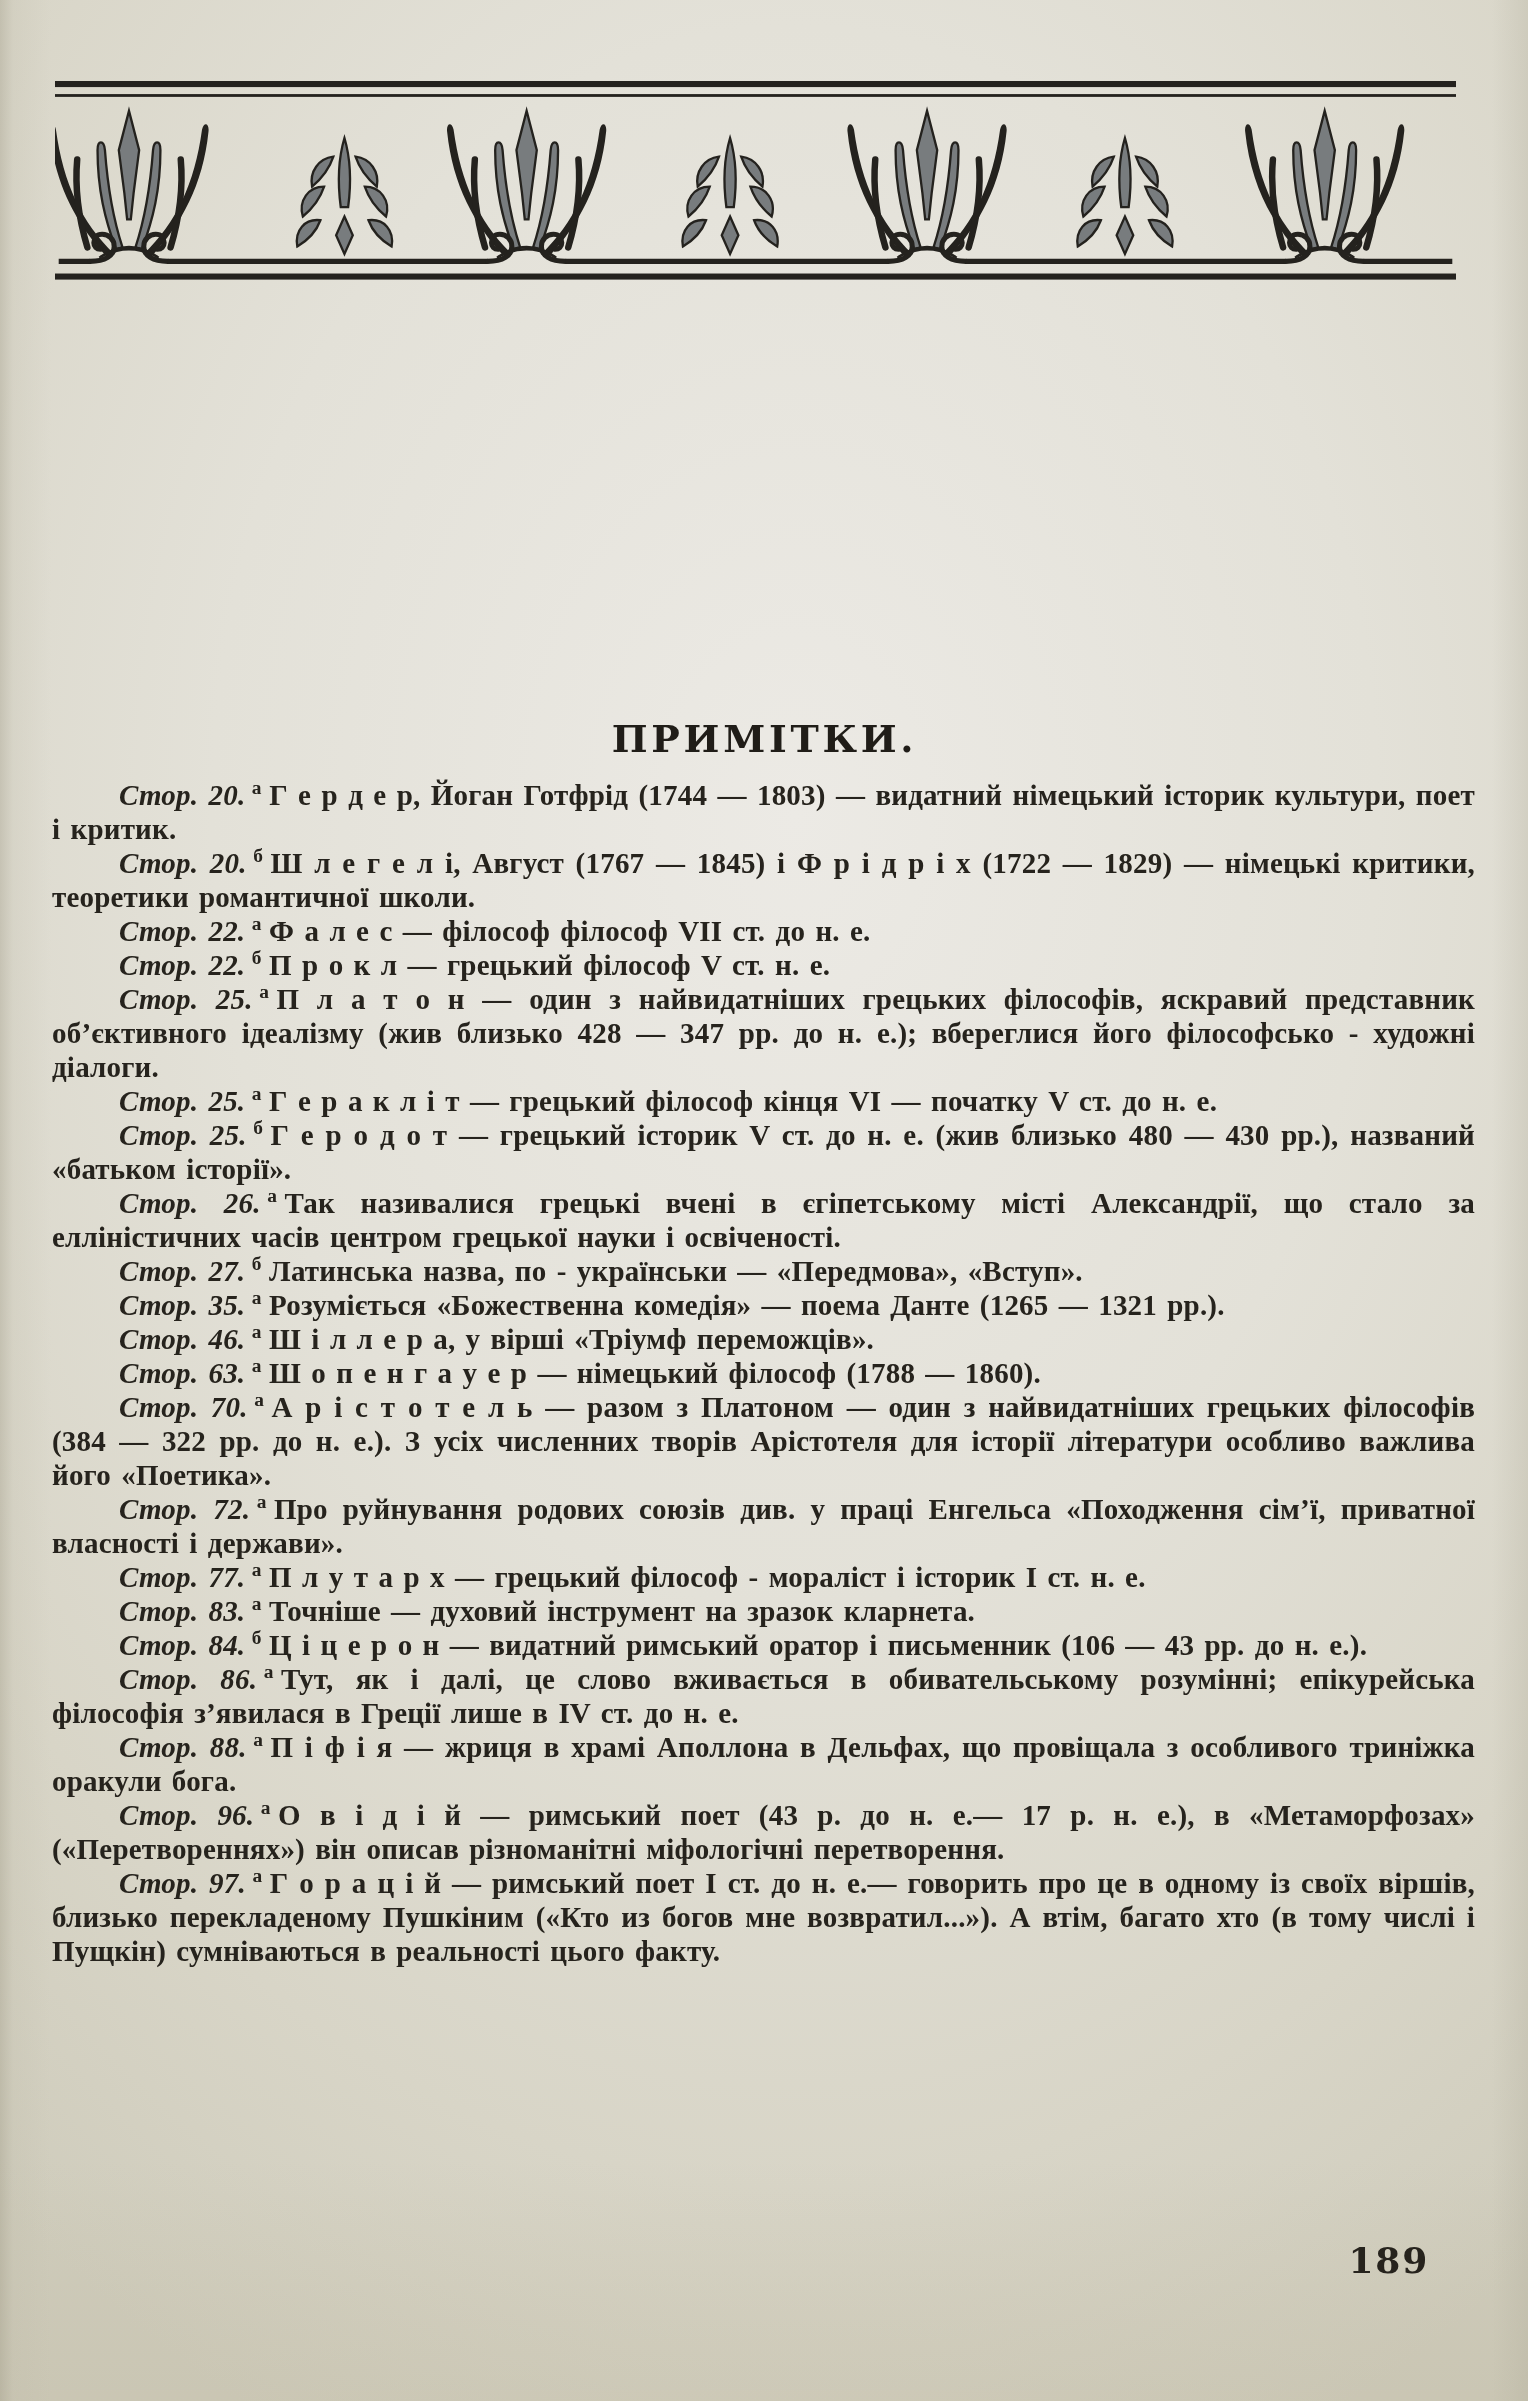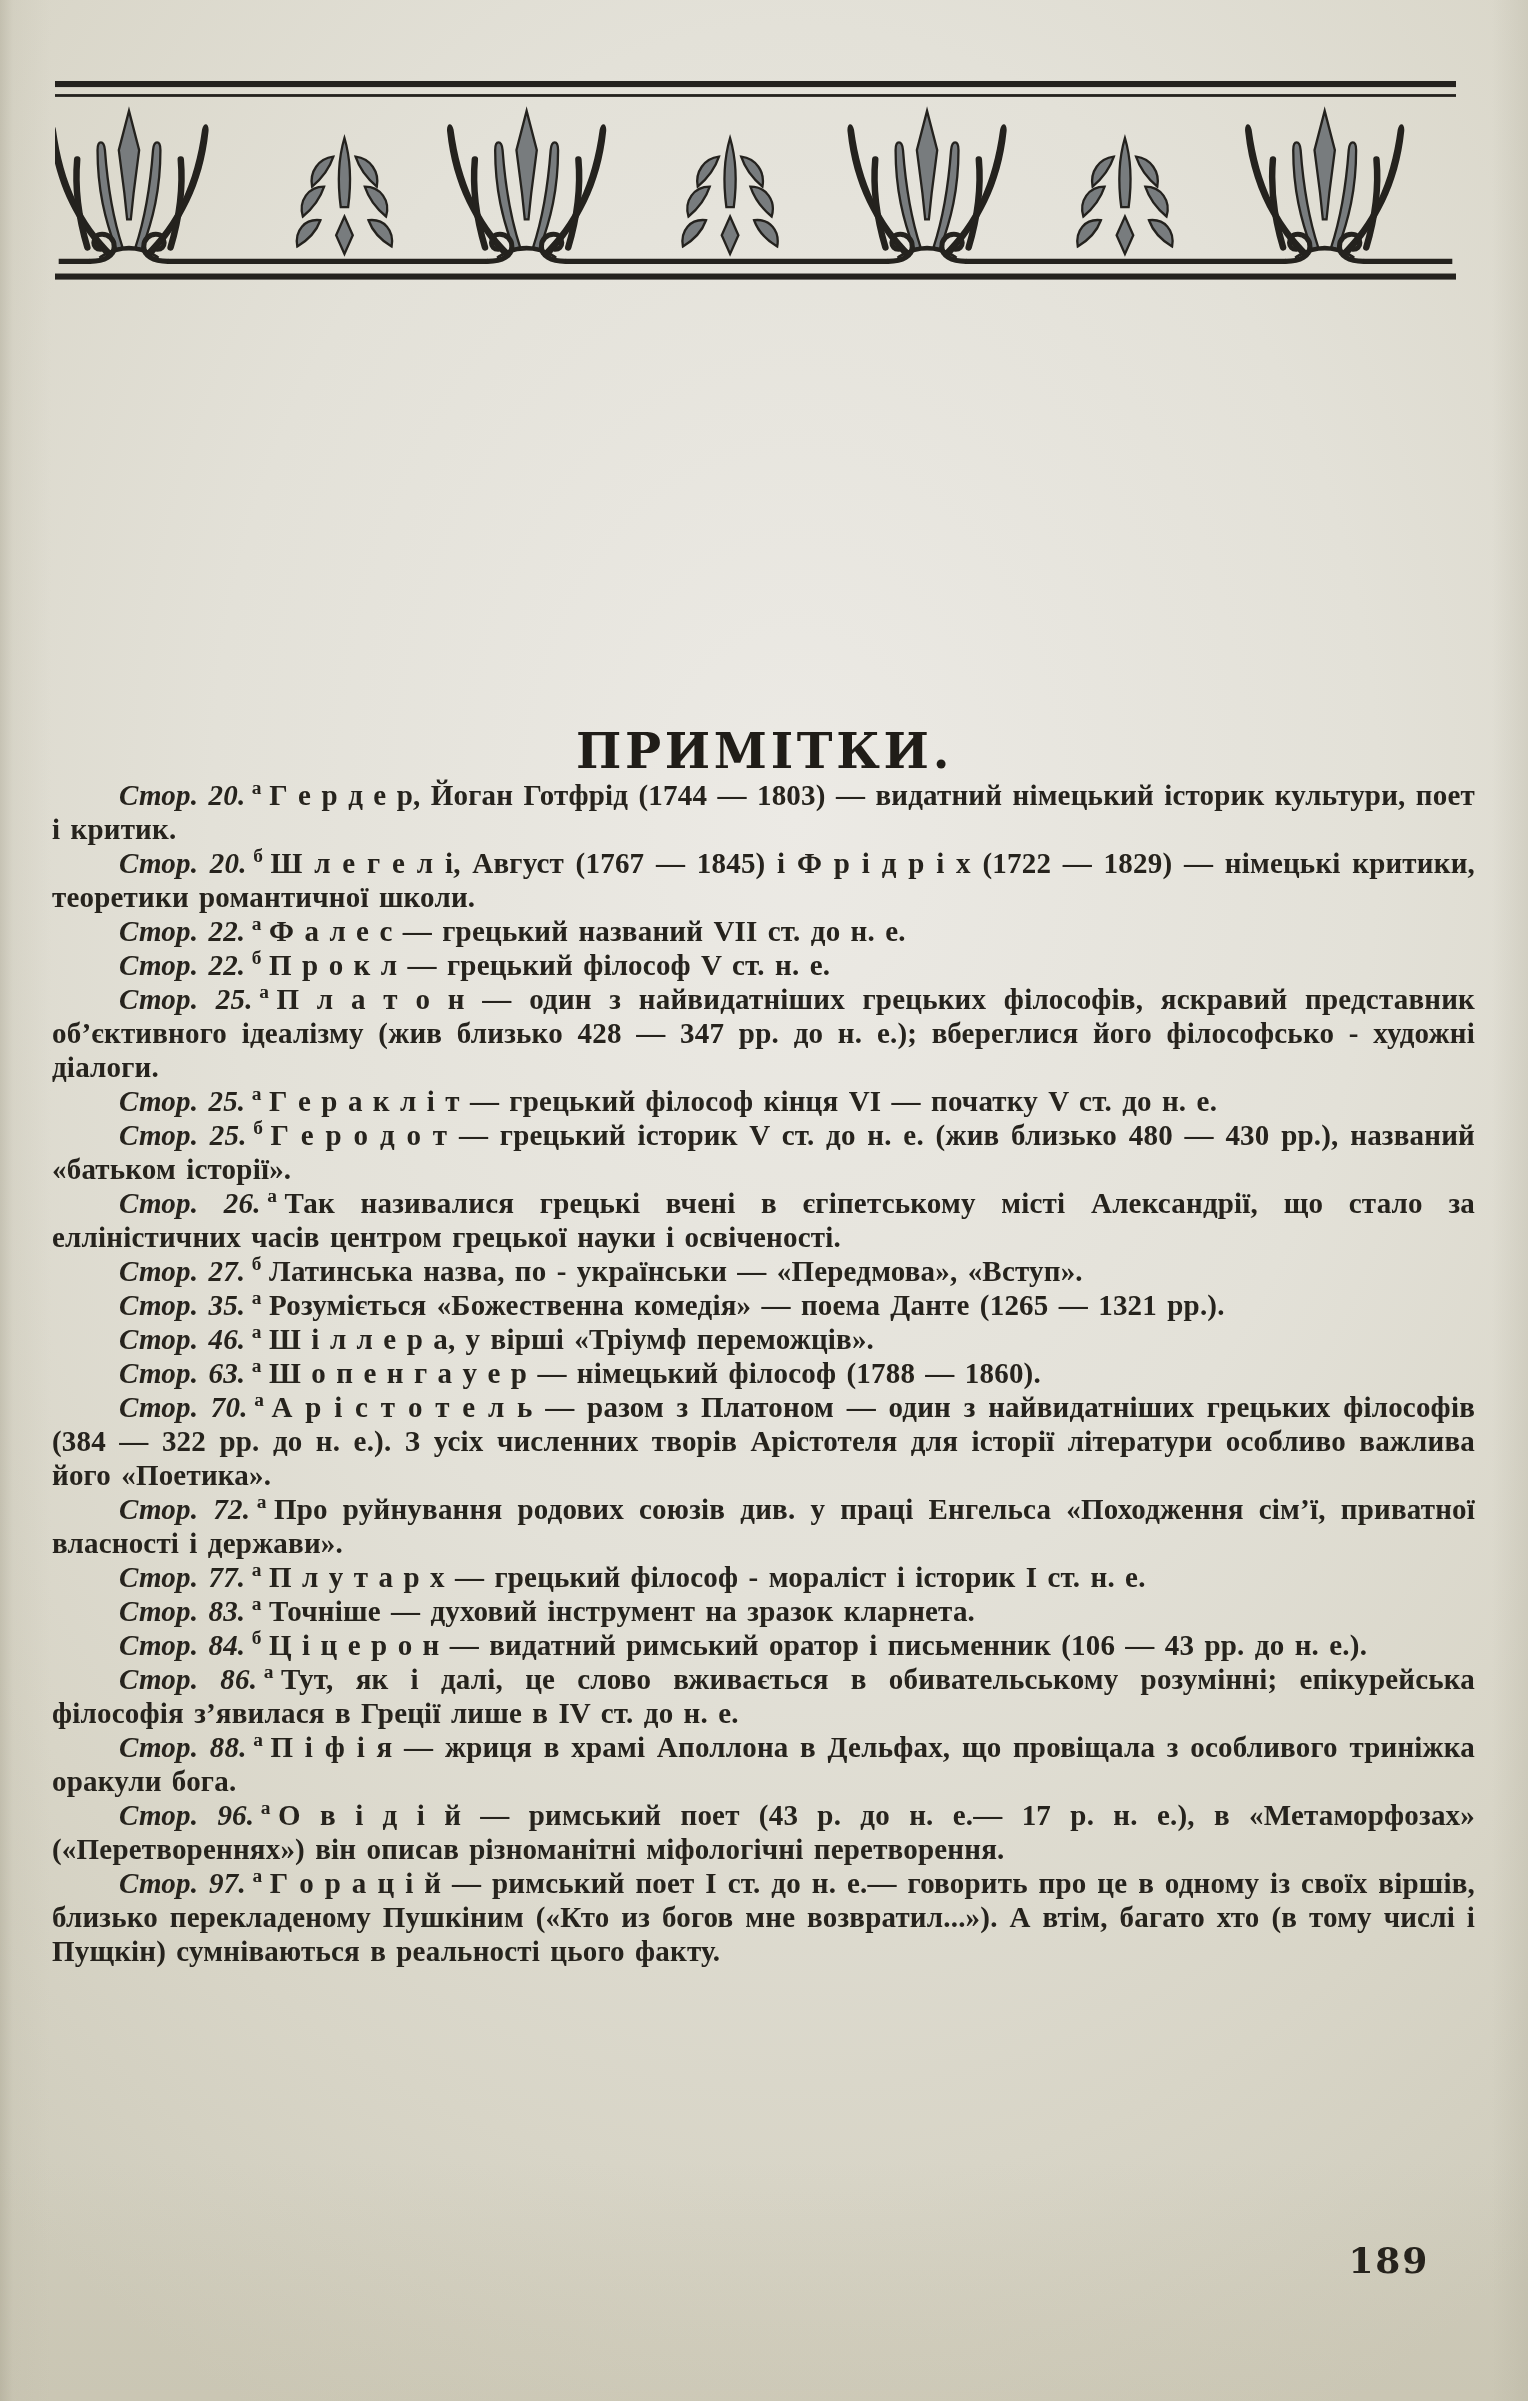--- a/index.html
+++ b/index.html
@@ -16,21 +16,21 @@
     color:#23201b;
     font-family:"DejaVu Serif","Liberation Serif",serif;
   }
   
   .ornament{position:absolute;left:55px;top:81px;width:1401px;height:200px;}
   .ornament svg{display:block;width:100%;height:100%;}
   
   .title{
     position:absolute;top:691px;left:0;width:100%;
     text-align:center;
-    font-size:48px;font-weight:bold;letter-spacing:3.7px;
+    font-size:38px;font-weight:bold;letter-spacing:3.7px;
     color:#201d18;
   }
   
   .notes{
     position:absolute;left:52px;top:778px;width:1423px;
     font-size:29px;line-height:34px;font-weight:bold;
     letter-spacing:0.2px;word-spacing:2.8px;
     text-align:justify;
     color:#26231d;
   }
@@ -115,21 +115,21 @@
     </svg>
   </div>
 
   <h1 class="title">ПРИМІТКИ.</h1>
 
   <div class="notes">
     <p class="note"><span class="note-ref">Стор. 20.</span><span class="note-marker">а</span><span class="note-text">Г е р д е р, Йоган Готфрід (1744 — 1803) — видатний німецький історик культури, поет і критик.</span></p>
 
     <p class="note"><span class="note-ref">Стор. 20.</span><span class="note-marker">б</span><span class="note-text">Ш л е г е л і, Август (1767 — 1845) і Ф р і д р і х (1722 — 1829) — німецькі критики, теоретики романтичної школи.</span></p>
 
-    <p class="note"><span class="note-ref">Стор. 22.</span><span class="note-marker">а</span><span class="note-text">Ф а л е с — грецький названий VII ст. до н. е.</span></p>
+    <p class="note"><span class="note-ref">Стор. 22.</span><span class="note-marker">а</span><span class="note-text">Ф а л е с — філософ філософ VII ст. до н. е.</span></p>
 
     <p class="note"><span class="note-ref">Стор. 22.</span><span class="note-marker">б</span><span class="note-text">П р о к л — грецький філософ V ст. н. е.</span></p>
 
     <p class="note"><span class="note-ref">Стор. 25.</span><span class="note-marker">а</span><span class="note-text">П л а т о н — один з найвидатніших грецьких філософів, яскравий представник об’єктивного ідеалізму (жив близько 428 — 347 рр. до н. е.); вбереглися його філософсько - художні діалоги.</span></p>
 
     <p class="note"><span class="note-ref">Стор. 25.</span><span class="note-marker">а</span><span class="note-text">Г е р а к л і т — грецький філософ кінця VI — початку V ст. до н. е.</span></p>
 
     <p class="note"><span class="note-ref">Стор. 25.</span><span class="note-marker">б</span><span class="note-text">Г е р о д о т — грецький історик V ст. до н. е. (жив близько 480 — 430 рр.), названий «батьком історії».</span></p>
 
     <p class="note"><span class="note-ref">Стор. 26.</span><span class="note-marker">а</span><span class="note-text">Так називалися грецькі вчені в єгіпетському місті Александрії, що стало за елліністичних часів центром грецької науки і освіченості.</span></p>

